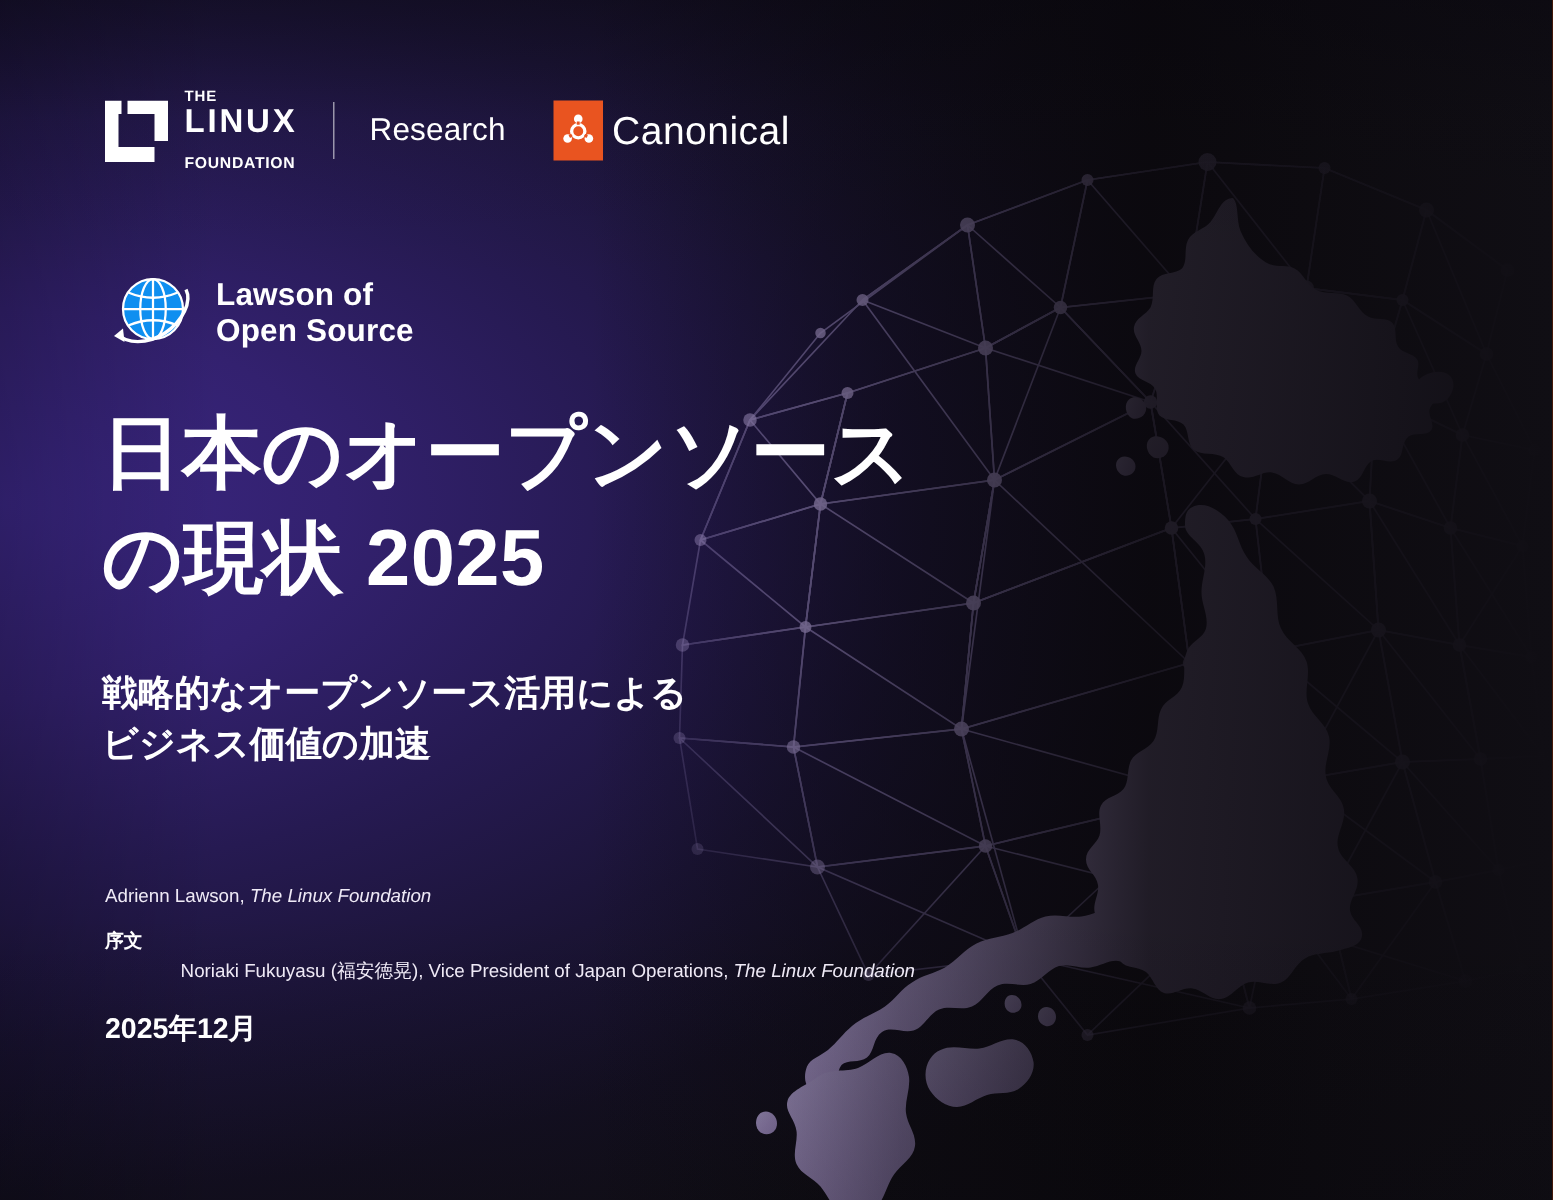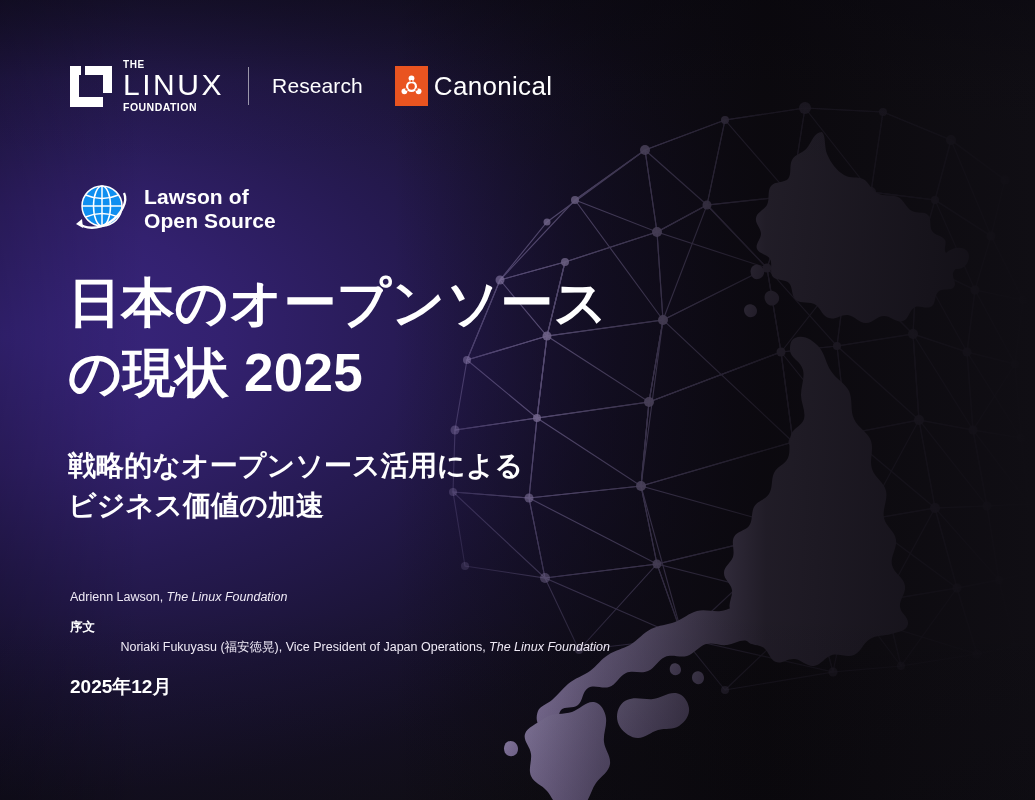--- a/index.html
+++ b/index.html
@@ -68,31 +68,31 @@
     color: #ffffff;
     line-height: 1;
   }
   .lf-the {
     font-size: 10px;
     letter-spacing: 0.06em;
     font-weight: 700;
     margin-bottom: 1px;
   }
   .lf-linux {
-    font-size: 30px;
-    font-weight: 400;
+    font-size: 22px;
+    font-weight: 700;
     letter-spacing: 0.085em;
     line-height: 0.95;
     text-align: right;
   }
   .lf-foundation {
     font-size: 10.5px;
     font-weight: 700;
     letter-spacing: 0.045em;
-    margin-top: 2px;
+    margin-top: 12px;
   }
   .lf-divider {
     width: 1px;
     height: 38px;
     background: rgba(255,255,255,0.55);
     margin: 0 12px 0 13px;
   }
   .lf-research {
     color: #ffffff;
     font-size: 21px;
@@ -143,21 +143,21 @@
     font-weight: 700;
     line-height: 1.33;
     letter-spacing: 0.005em;
   }
   .subhead {
     position: absolute;
     left: 68px;
     top: 446px;
     width: 560px;
     color: #ffffff;
-    font-size: 28px;
+    font-size: 24px;
     font-weight: 700;
     line-height: 1.43;
     letter-spacing: 0.003em;
   }
   
   .credits {
     position: absolute;
     left: 70px;
     top: 591px;
     width: 540px;

